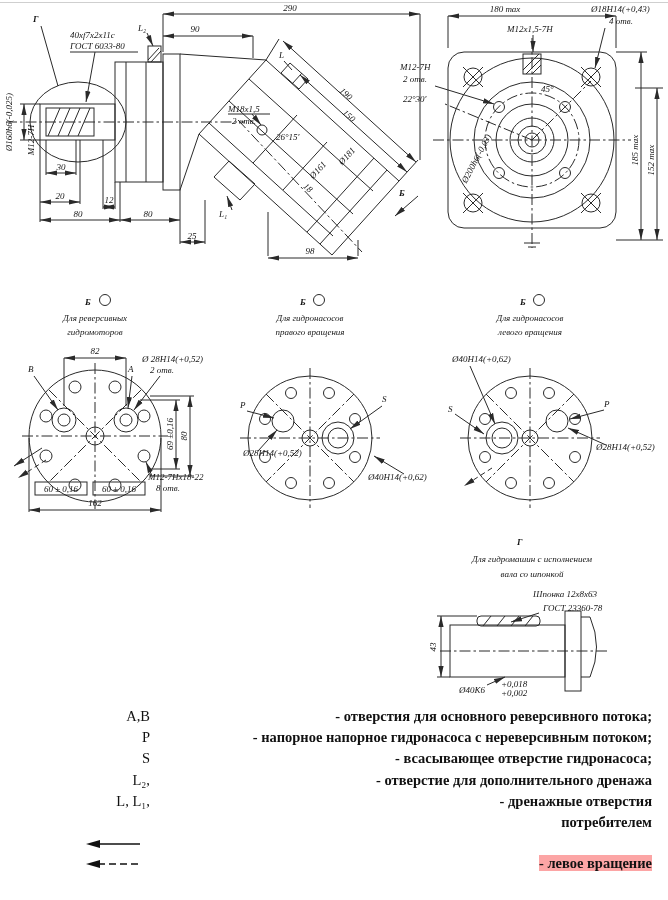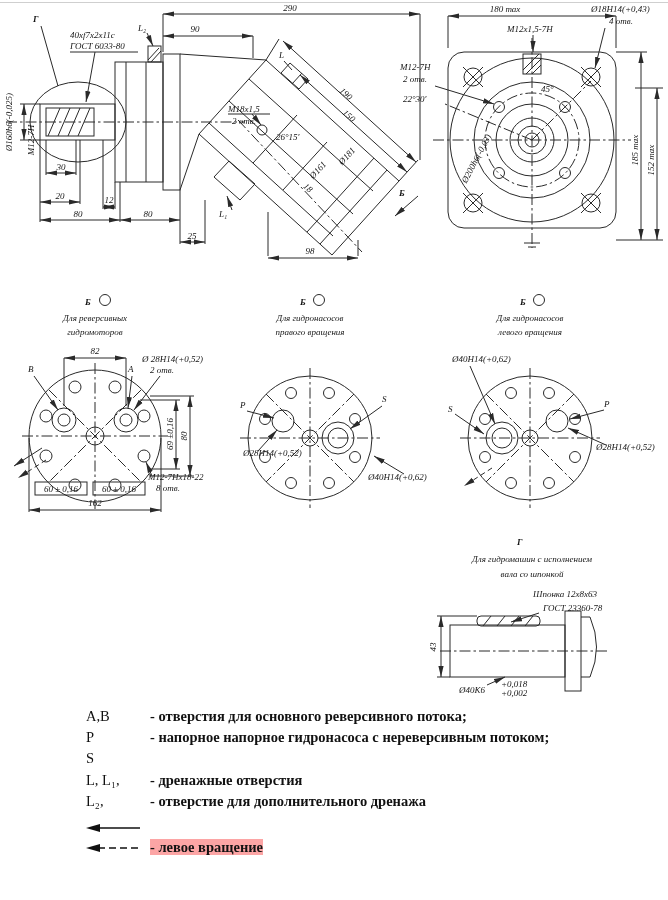--- a/index.html
+++ b/index.html
@@ -14,21 +14,21 @@
   .dim{stroke-width:0.75;}
   .cl{stroke-dasharray:11 3 2.5 3;stroke-width:0.65;}
   .dash{stroke-dasharray:5 3.5;}
   .wide{stroke-width:1.4;}
   .t7{font-size:7px}.t75{font-size:7.5px}.t8{font-size:8px}.t85{font-size:8.5px}
   .t10{font-size:10px}.t11{font-size:11px}.t95{font-size:9.5px}
   .big{font-size:15px;font-weight:bold}.huge{font-size:17px;font-weight:bold}
   .mid{text-anchor:middle}
   
   .legend{position:absolute;left:86px;top:708px;width:566px;font-size:14.5px;line-height:1.12;}
-  .lrow{display:flex;margin-bottom:5px;}
+  .lrow{display:flex;margin-bottom:5px;text-align:right;}
   .lterm{width:64px;flex:none;}
   .ldesc{flex:1;font-weight:bold;}
   .indent{padding-left:10px;}
   .hl{background:#fca5a5;}
   .arrowcell svg{display:block;margin-top:3px;}
 </style>
 </head>
 <body>
 
 <div class="page">
@@ -380,31 +380,33 @@
   <div class="lrow">
     <span class="lterm">А,В</span>
     <span class="ldesc">- отверстия для основного реверсивного потока;</span>
   </div>
   <div class="lrow">
     <span class="lterm">Р</span>
     <span class="ldesc">- напорное напорное гидронасоса с нереверсивным потоком;</span>
   </div>
   <div class="lrow">
     <span class="lterm">S</span>
+    <span class="ldesc">- всасывающее  отверстие гидронасоса;</span>
+  </div>
+  <div class="lrow">
+    <span class="lterm">L₂,</span>
+    <span class="ldesc">- отверстие для дополнительного дренажа</span>
   </div>
   <div class="lrow">
     <span class="lterm">L, L₁,</span>
     <span class="ldesc">- дренажные отверстия</span>
   </div>
   <div class="lrow">
-    <span class="lterm">L₂,</span>
-    <span class="ldesc">- отверстие для дополнительного дренажа</span>
-  </div>
-  <div class="lrow">
     <span class="lterm"></span>
+    <span class="ldesc indent">потребителем</span>
   </div>
   <div class="lrow">
     <span class="lterm arrowcell">
       <svg width="56" height="12" viewBox="0 0 56 12">
         <polygon points="0,6 14,2 14,10" style="fill:#111;stroke:none"></polygon>
         <line x1="12" y1="6" x2="54" y2="6" style="stroke:#111;stroke-width:1.6"></line>
       </svg>
     </span>
   </div>
   <div class="lrow">

